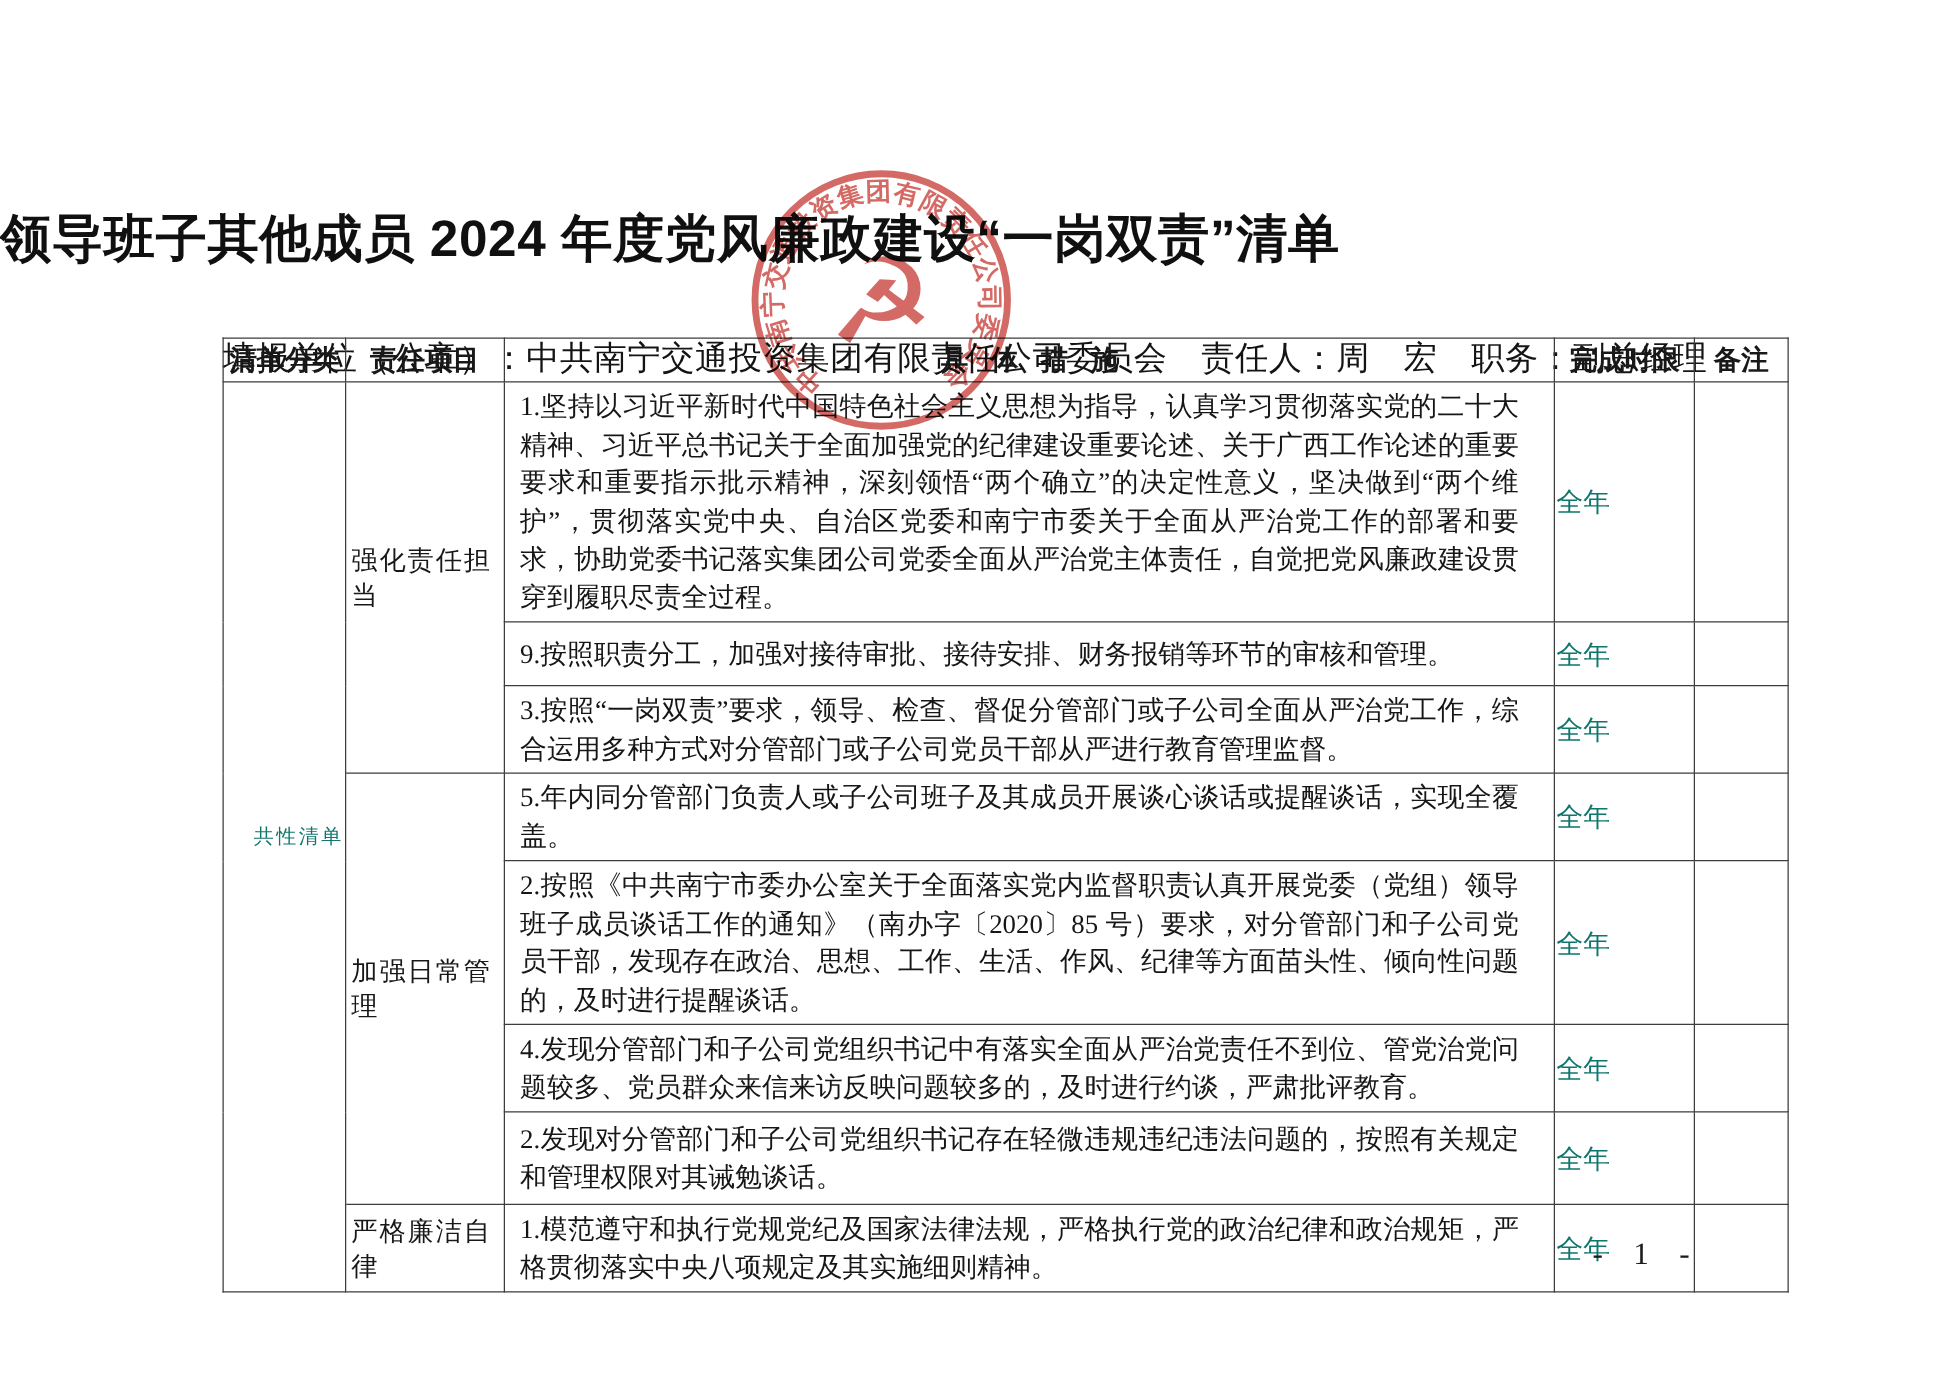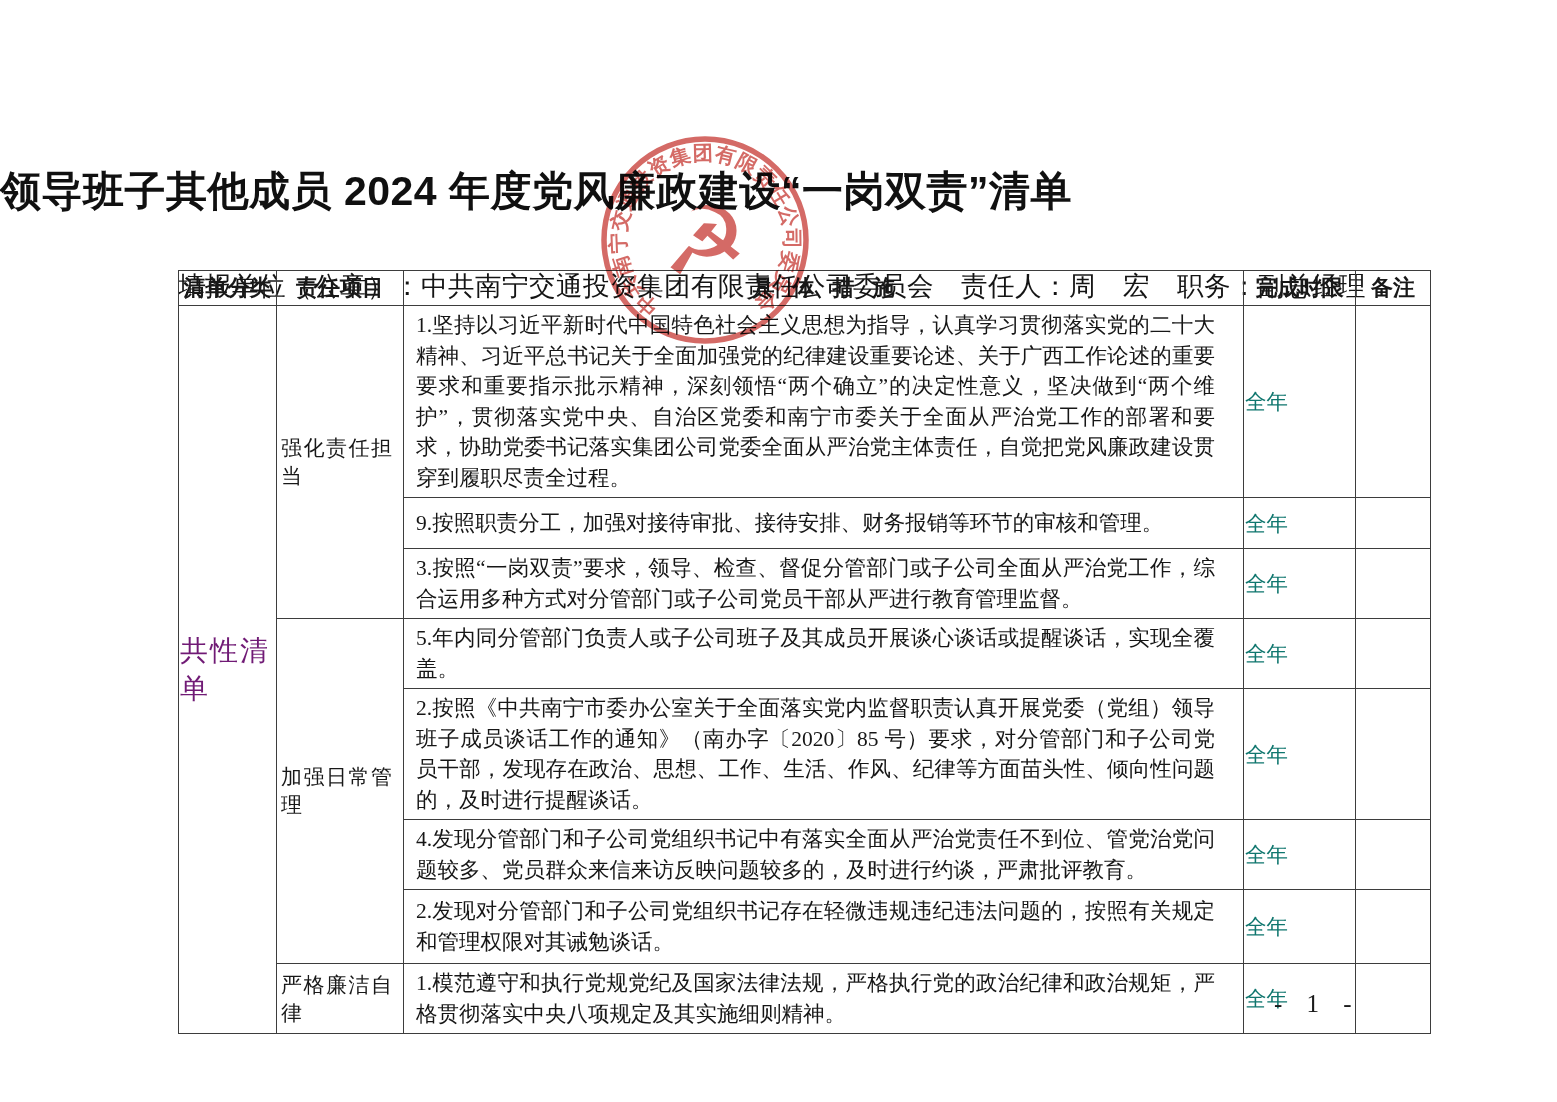--- a/index.html
+++ b/index.html
@@ -45,23 +45,23 @@
     overflow:hidden;
   }
   table.main th {
     font-size:22px; font-weight:bold;
     padding:2px 2px;
     text-align:center; vertical-align:middle;
     color:#181818;
   }
   th.spread { letter-spacing:18px; text-indent:18px; }
   td.cat {
-    font-size:28px; letter-spacing:2px;
-    text-align:left; vertical-align:middle;
-    color:#701a75;
+    font-size:16px; letter-spacing:2px;
+    text-align:right; vertical-align:middle;
+    color:#0f766e;
   }
   td.project {
     font-size:21px; letter-spacing:1.5px;
     vertical-align:middle;
     padding:2px 4px;
     color:#181818;
   }
   td.measure {
     font-size:21.5px;
     line-height:30.5px;

